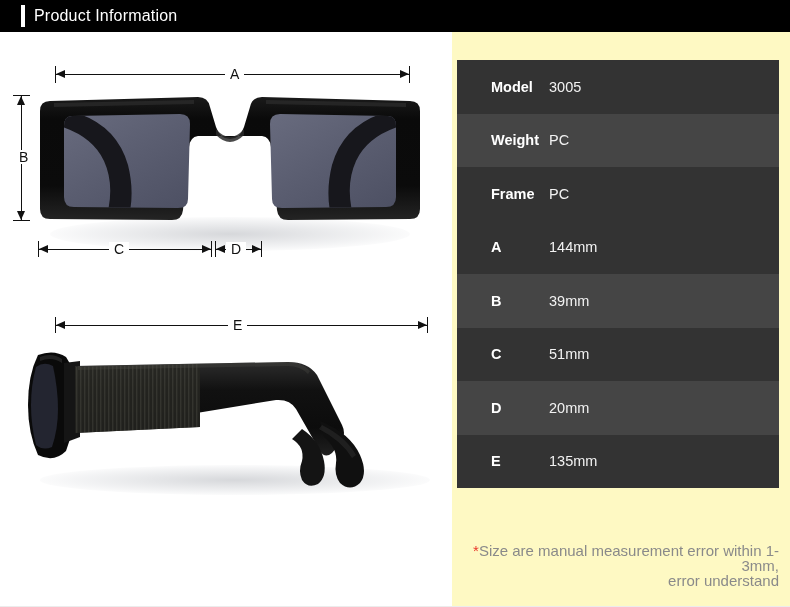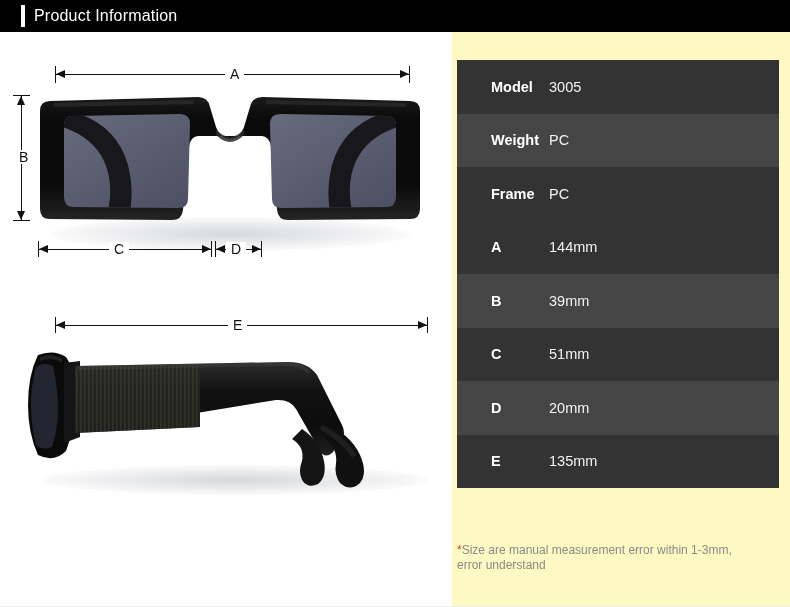--- a/index.html
+++ b/index.html
@@ -167,23 +167,23 @@
   .spec-val {
     color: #f2f2f2;
     font-size: 14.5px;
     white-space: nowrap;
   }
   .spec-note {
     position: absolute;
     left: 457px;
     top: 543px;
     width: 322px;
-    text-align: left;
+    text-align: right;
     color: #8a8a8a;
-    font-size: 12px;
+    font-size: 15px;
     line-height: 15px;
   }
   .spec-note .star { color: #e8372a; }
 
   
   .front-view, .side-view {
     position: absolute;
   }
   .shadow-ellipse {
     position: absolute;

